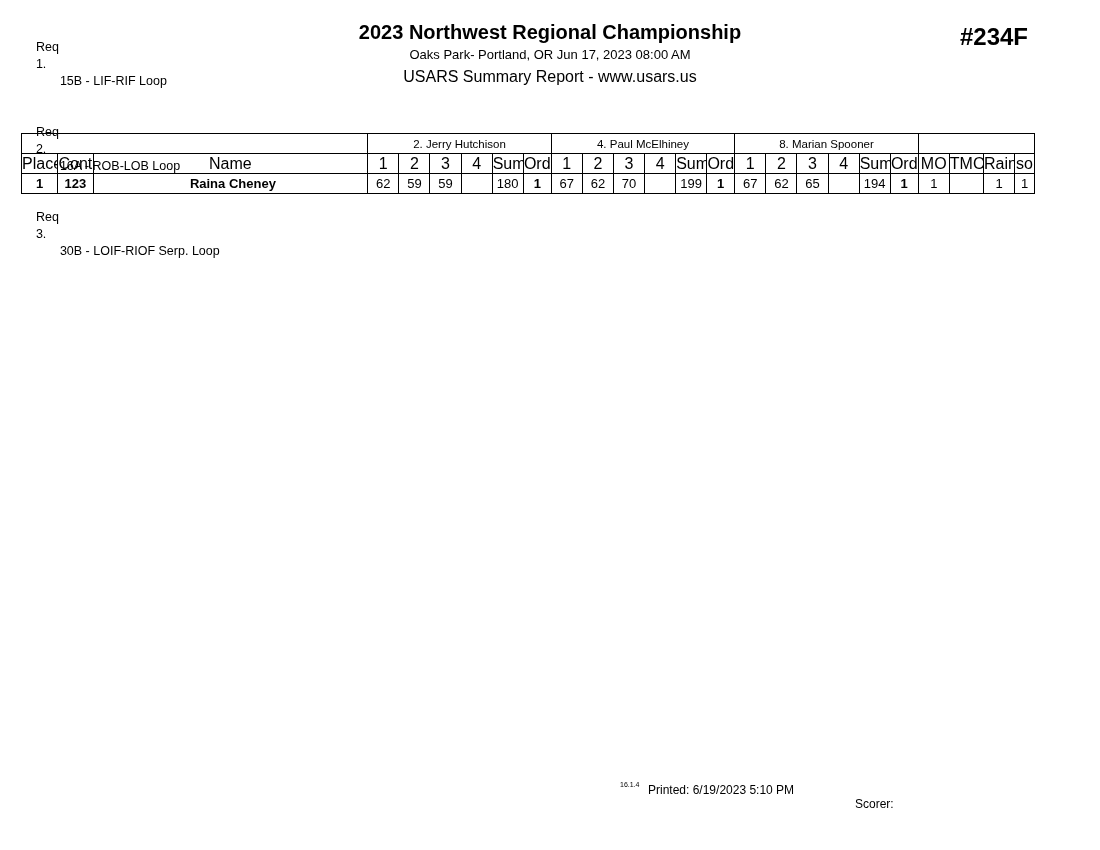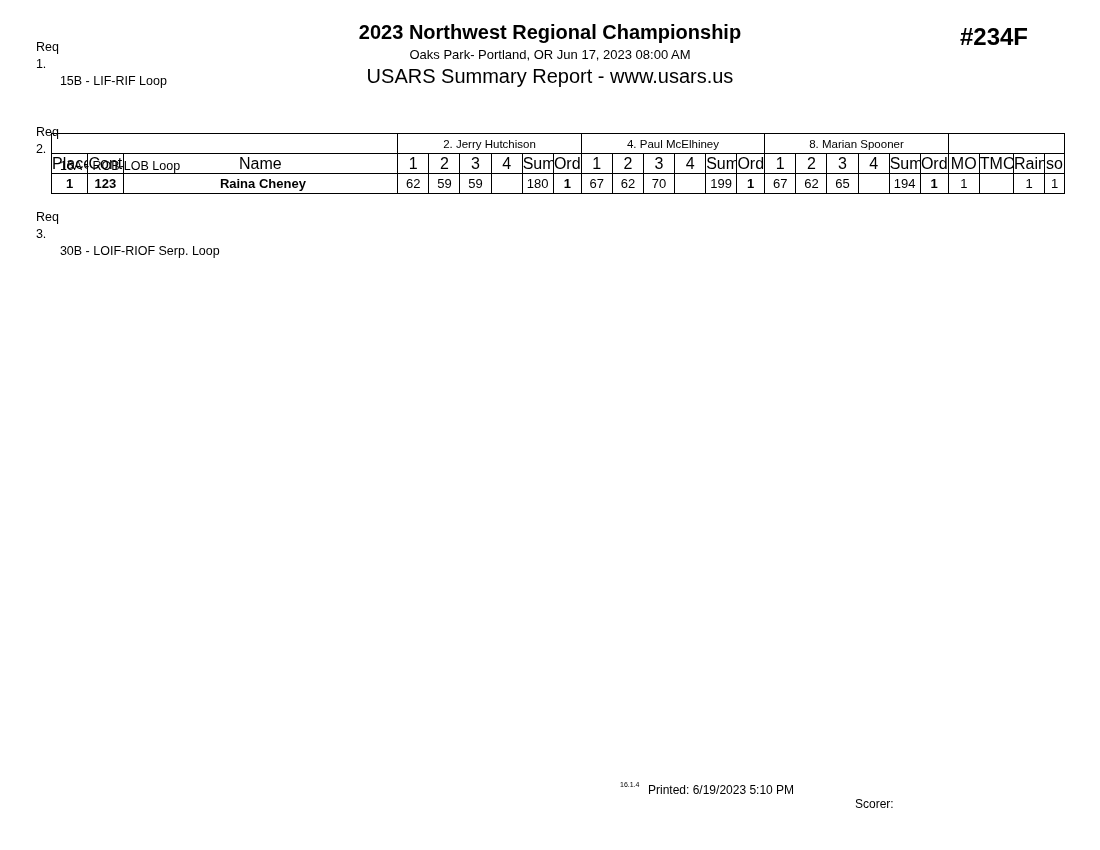--- a/index.html
+++ b/index.html
@@ -47,21 +47,21 @@
   .title-sub {
     font-size: 13px;
     line-height: 21px;
   }
   .title-event {
     font-size: 19px;
     font-weight: bold;
     line-height: 26px;
   }
   .title-report {
-    font-size: 20px;
+    font-size: 16px;
     line-height: 23px;
   }
 
   
   .event-no {
     position: absolute;
     right: 72px;
     top: 23px;
     font-size: 24px;
     font-weight: bold;
@@ -72,21 +72,20 @@
     position: absolute;
     left: 21px;
     top: 133px;
     width: 1014px;
   }
   table.grid {
     border-collapse: collapse;
     table-layout: fixed;
     width: 1014px;
     font-size: 12px;
-    margin-left: 30px;
   }
   table.grid td, table.grid th {
     border: 1px solid #000000;
     padding: 0;
     height: 19px;
     text-align: center;
     font-weight: normal;
     vertical-align: middle;
     overflow: hidden;
     white-space: nowrap;

